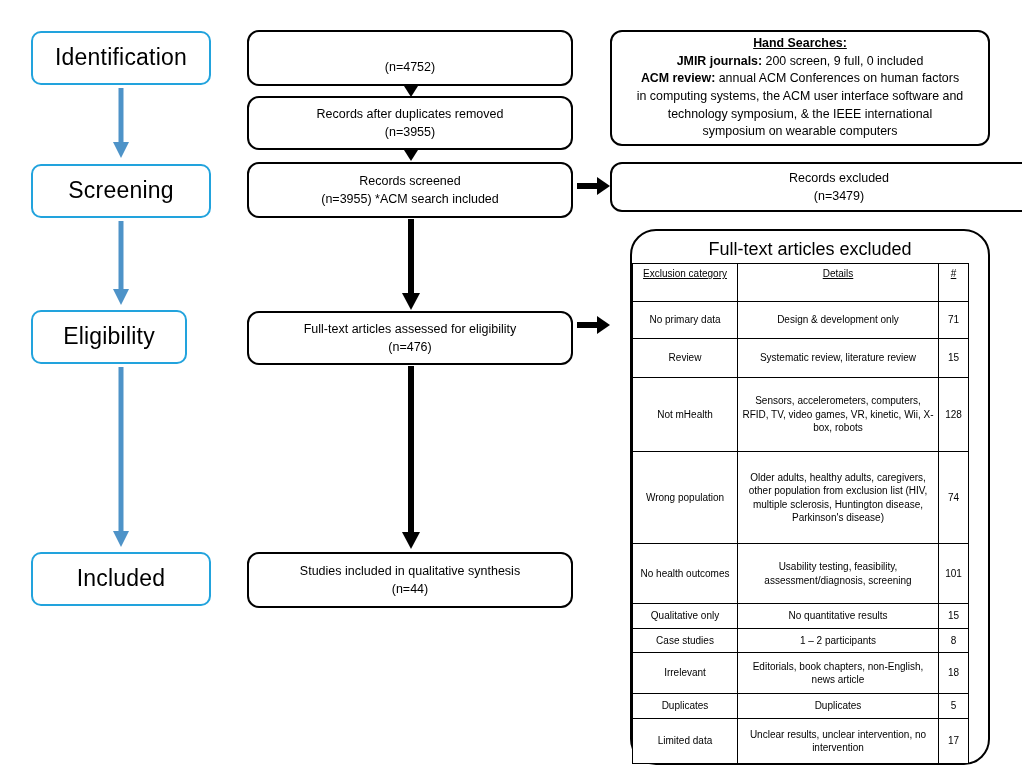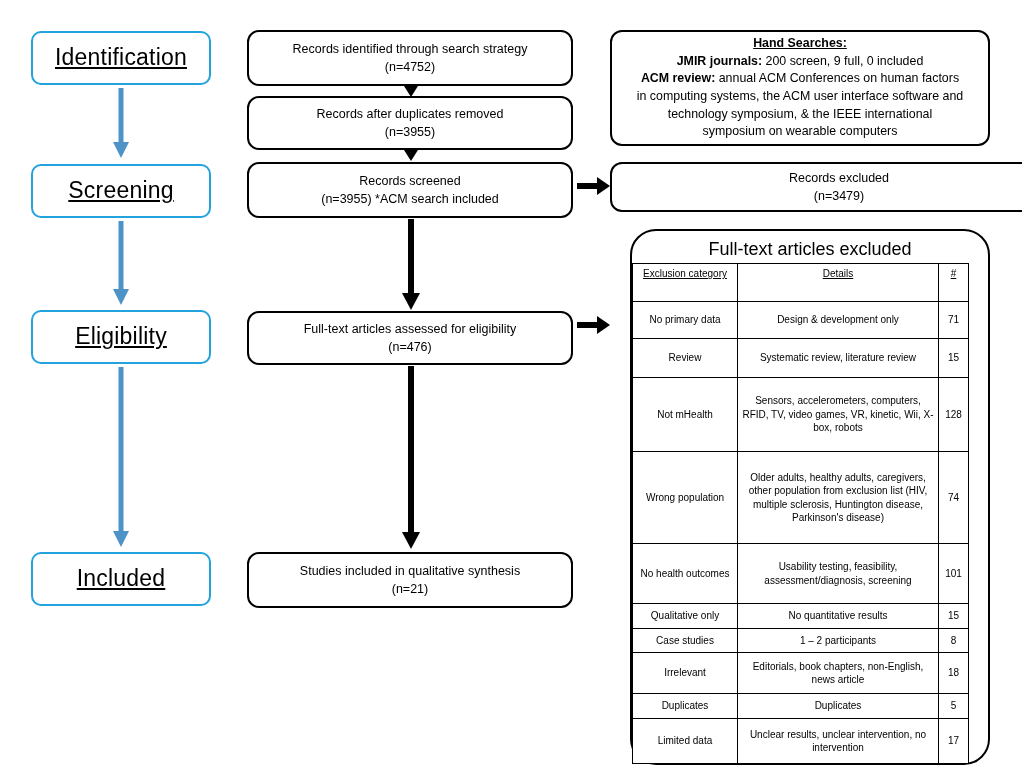--- a/index.html
+++ b/index.html
@@ -22,21 +22,20 @@
   
   .stage-box {
     position: absolute;
     border: 2.5px solid #22A3DD;
     border-radius: 10px;
     background: #ffffff;
     display: flex;
     align-items: center;
     justify-content: center;
     box-sizing: border-box;
-    text-decoration: underline;
   }
   .stage-label {
     font-size: 23px;
     line-height: 1.1;
     color: #000000;
     text-align: center;
     letter-spacing: 0.2px;
   }
 
   
@@ -135,21 +134,21 @@
 <div id="canvas">
 
   <div class="stage-box" style="left:31px; top:31px; width:180px; height:54px;">
     <span class="stage-label">Identification</span>
   </div>
 
   <div class="stage-box" style="left:31px; top:164px; width:180px; height:54px;">
     <span class="stage-label">Screening</span>
   </div>
 
-  <div class="stage-box" style="left:31px; top:310px; width:180px; height:54px;">
+  <div class="stage-box" style="left:31px; top:310px; width:156px; height:54px;">
     <span class="stage-label">Eligibility</span>
   </div>
 
   <div class="stage-box" style="left:31px; top:552px; width:180px; height:54px;">
     <span class="stage-label">Included</span>
   </div>
 
   <div class="arrow" style="left:110px; top:88px; width:22px; height:72px;">
     <svg width="22" height="72" viewBox="0 0 22 72">
       <line x1="11" y1="0" x2="11" y2="56" stroke="#4E93C8" stroke-width="5"></line>
@@ -166,21 +165,21 @@
 
   <div class="arrow" style="left:110px; top:367px; width:22px; height:182px;">
     <svg width="22" height="182" viewBox="0 0 22 182">
       <line x1="11" y1="0" x2="11" y2="166" stroke="#4E93C8" stroke-width="5"></line>
       <polygon points="3,164 19,164 11,180" fill="#4E93C8"></polygon>
     </svg>
   </div>
 
   <div class="proc-box" style="left:247px; top:30px; width:326px; height:56px;">
     <div class="proc-text">
-      <span>Records identified through search strategy</span><br>
+      <br>
       <span>(n=4752)</span>
     </div>
   </div>
 
   <div class="arrow" style="left:401px; top:86px; width:20px; height:12px;">
     <svg width="20" height="12" viewBox="0 0 20 12">
       <polygon points="3,0 17,0 10,11" fill="#000000"></polygon>
     </svg>
   </div>
 
@@ -235,21 +234,21 @@
   <div class="arrow" style="left:401px; top:366px; width:20px; height:184px;">
     <svg width="20" height="184" viewBox="0 0 20 184">
       <line x1="10" y1="0" x2="10" y2="168" stroke="#000000" stroke-width="6"></line>
       <polygon points="1,166 19,166 10,183" fill="#000000"></polygon>
     </svg>
   </div>
 
   <div class="proc-box" style="left:247px; top:552px; width:326px; height:56px;">
     <div class="proc-text">
       <span>Studies included in qualitative synthesis</span><br>
-      <span>(n=21)</span>
+      <span>(n=44)</span>
     </div>
   </div>
 
   <div class="hand-box" style="left:610px; top:30px; width:380px; height:116px;">
     <div class="hand-text">
       <span class="hand-title">Hand Searches:</span><br>
       <span class="bold">JMIR journals:</span><span> 200 screen, 9 full, 0 included</span><br>
       <span class="bold">ACM review:</span><span> annual ACM Conferences on human factors in computing systems, the ACM user interface software and technology symposium, &amp; the IEEE international symposium on wearable computers</span>
     </div>
   </div>

